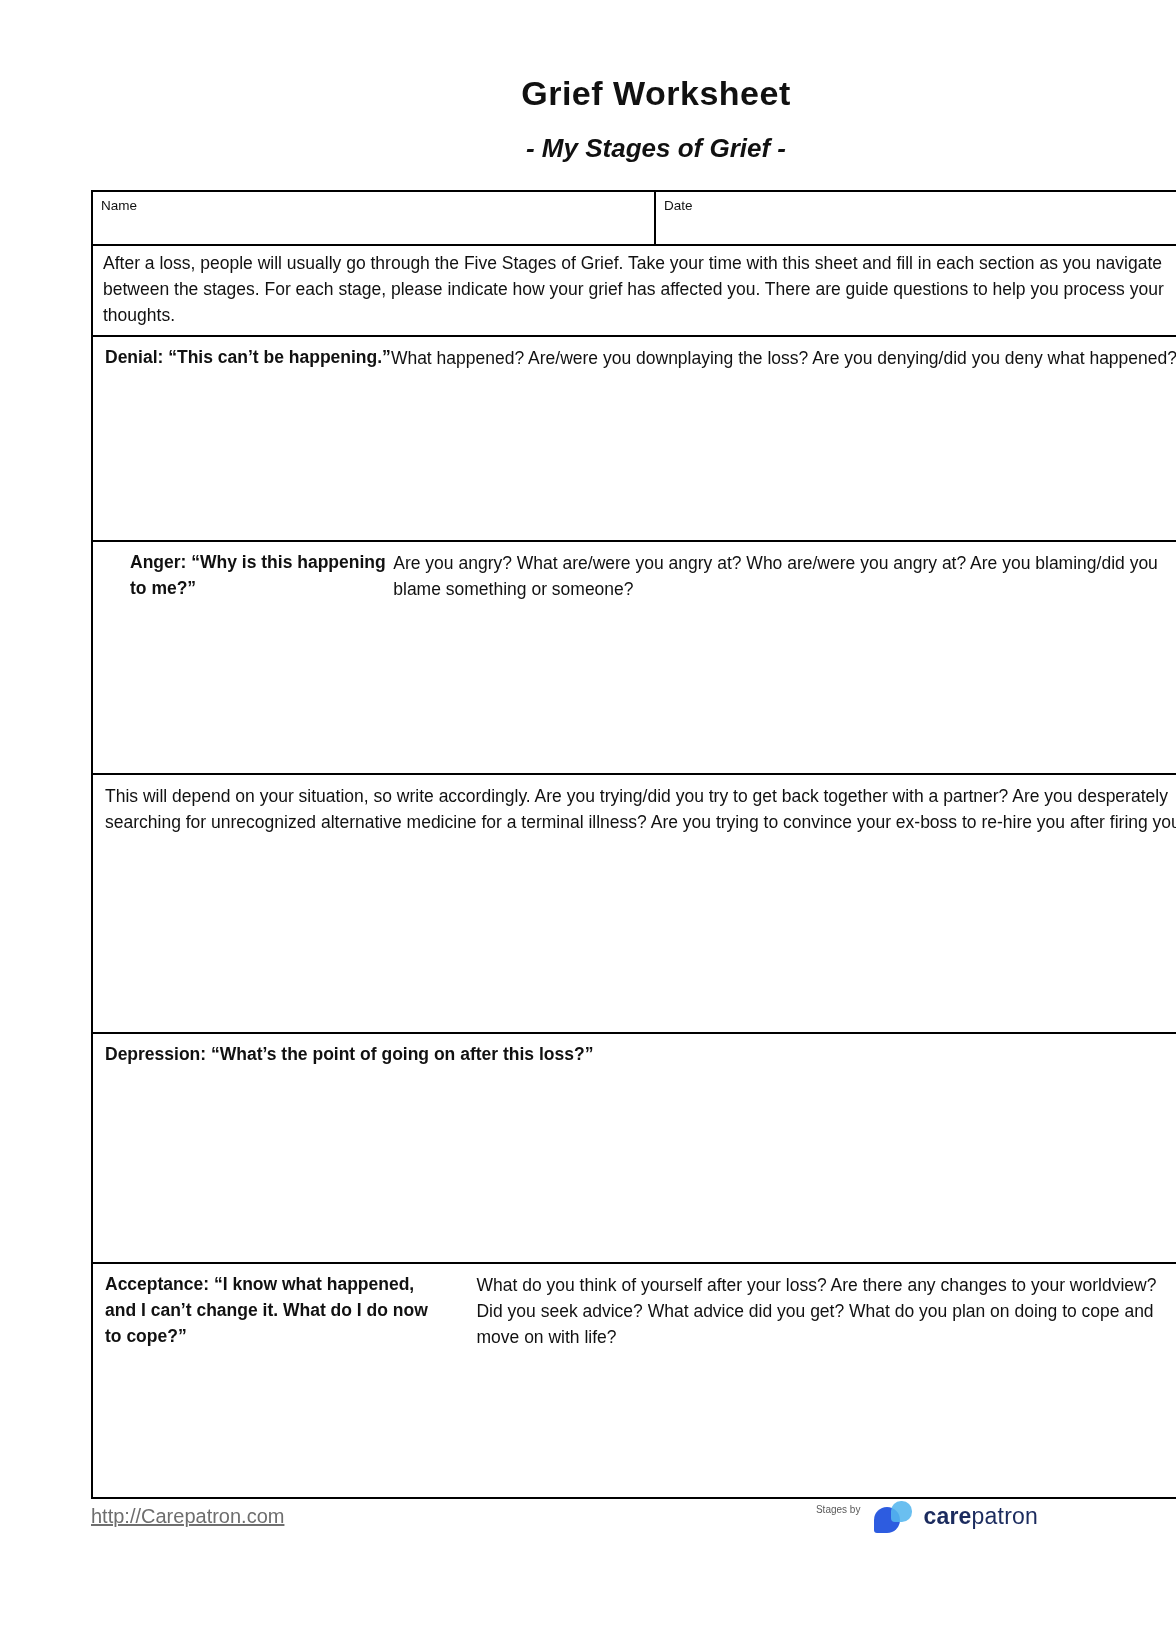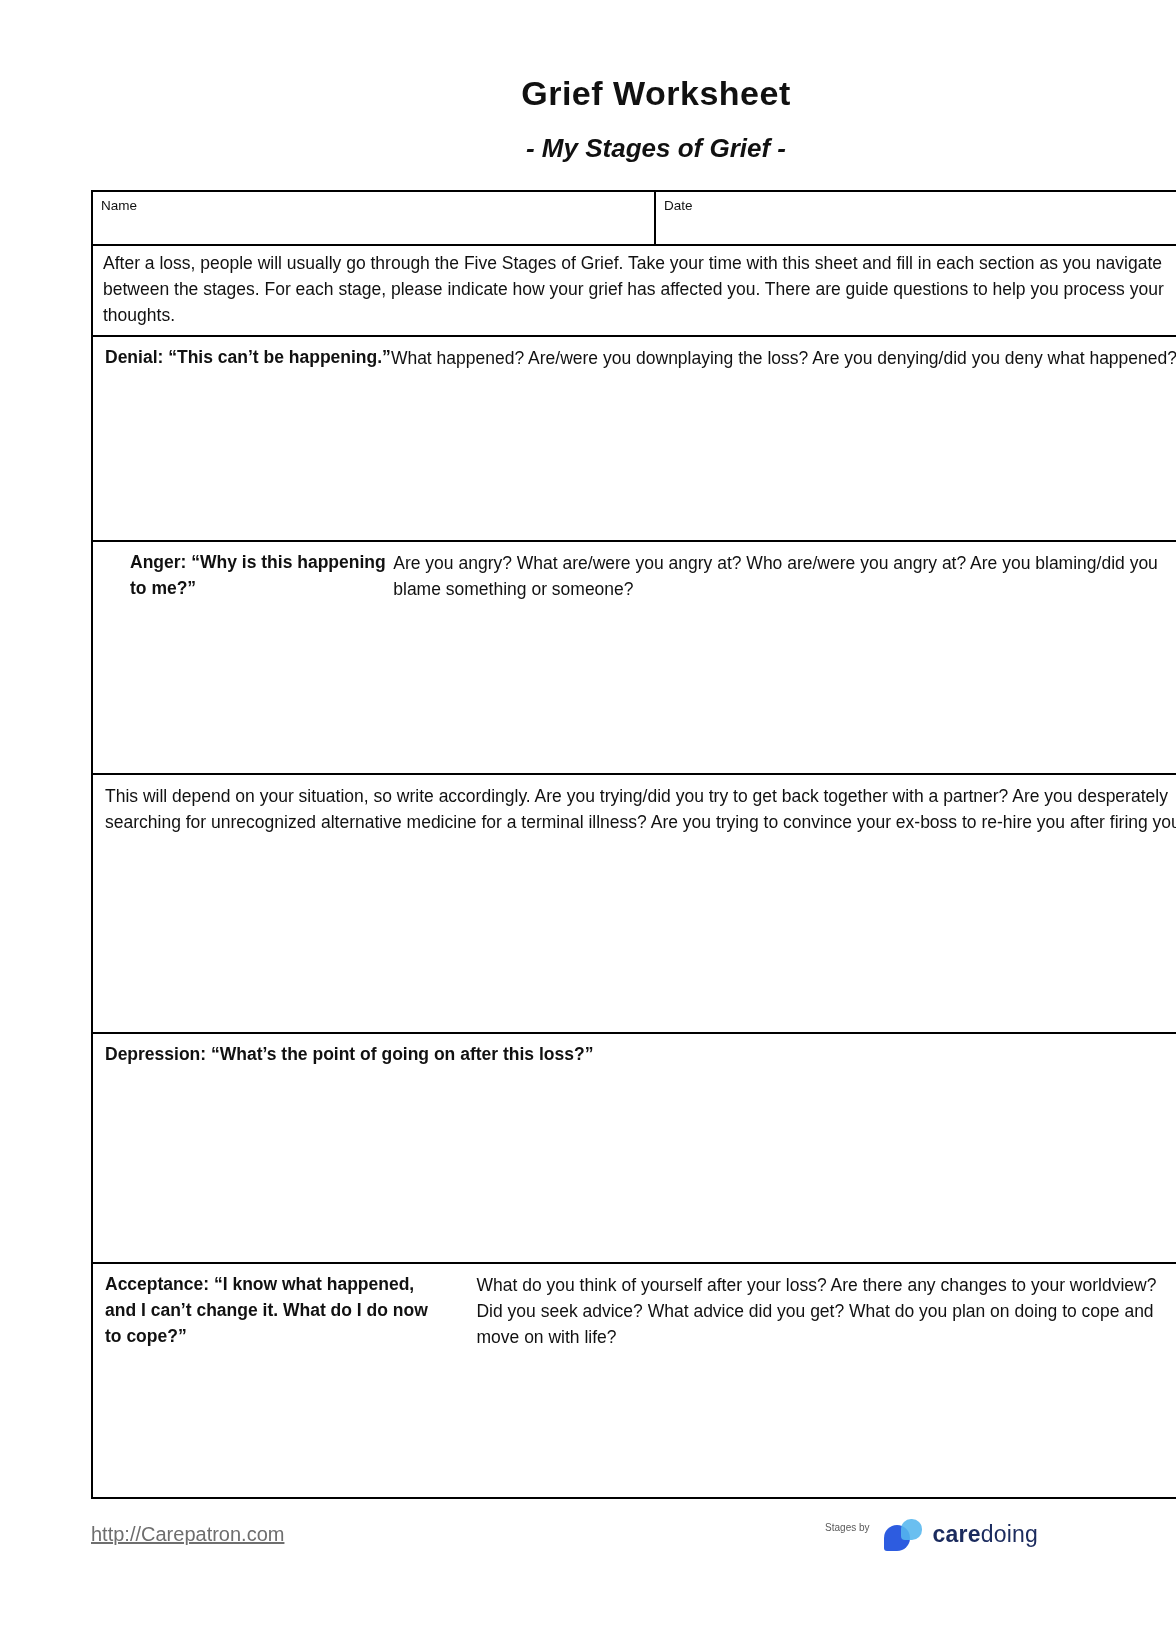--- a/index.html
+++ b/index.html
@@ -71,21 +71,20 @@
   .section-anger      { min-height: 233px; padding-left: 37px; }
   .section-bargaining { min-height: 259px; }
   .section-depression { min-height: 230px; }
   .section-acceptance { min-height: 233px; }
   .answer-space { width: 100%; min-height: 20px; flex: 1; }
   .section-row { display: flex; flex-direction: row; }
 
   .footer {
     width: 947px;
     margin-left: 91px;
-    margin-top: 18px;
     display: flex;
     justify-content: space-between;
     align-items: center;
   }
   .footer-url {
     font-size: 20px;
     color: #6e6e6e;
     text-decoration: underline;
     cursor: pointer;
   }
@@ -176,15 +175,15 @@
 </div>
 
 <div class="footer">
   <a class="footer-url" style="color: rgb(110, 110, 110);">http://Carepatron.com</a>
   <div class="powered">
     <span class="powered-label">Stages by</span>
     <span class="logo-mark">
       <span class="bubble bubble-dark" style="background: rgb(45, 92, 224);"></span>
       <span class="bubble bubble-light" style="background: rgb(85, 182, 238);"></span>
     </span>
-    <span class="brand-text" style="color: rgb(27, 43, 94);"><span class="brand-bold">care</span><span>doing</span></span>
+    <span class="brand-text" style="color: rgb(27, 43, 94);"><span class="brand-bold">care</span><span>patron</span></span>
   </div>
 </div>
 
 </body></html>

